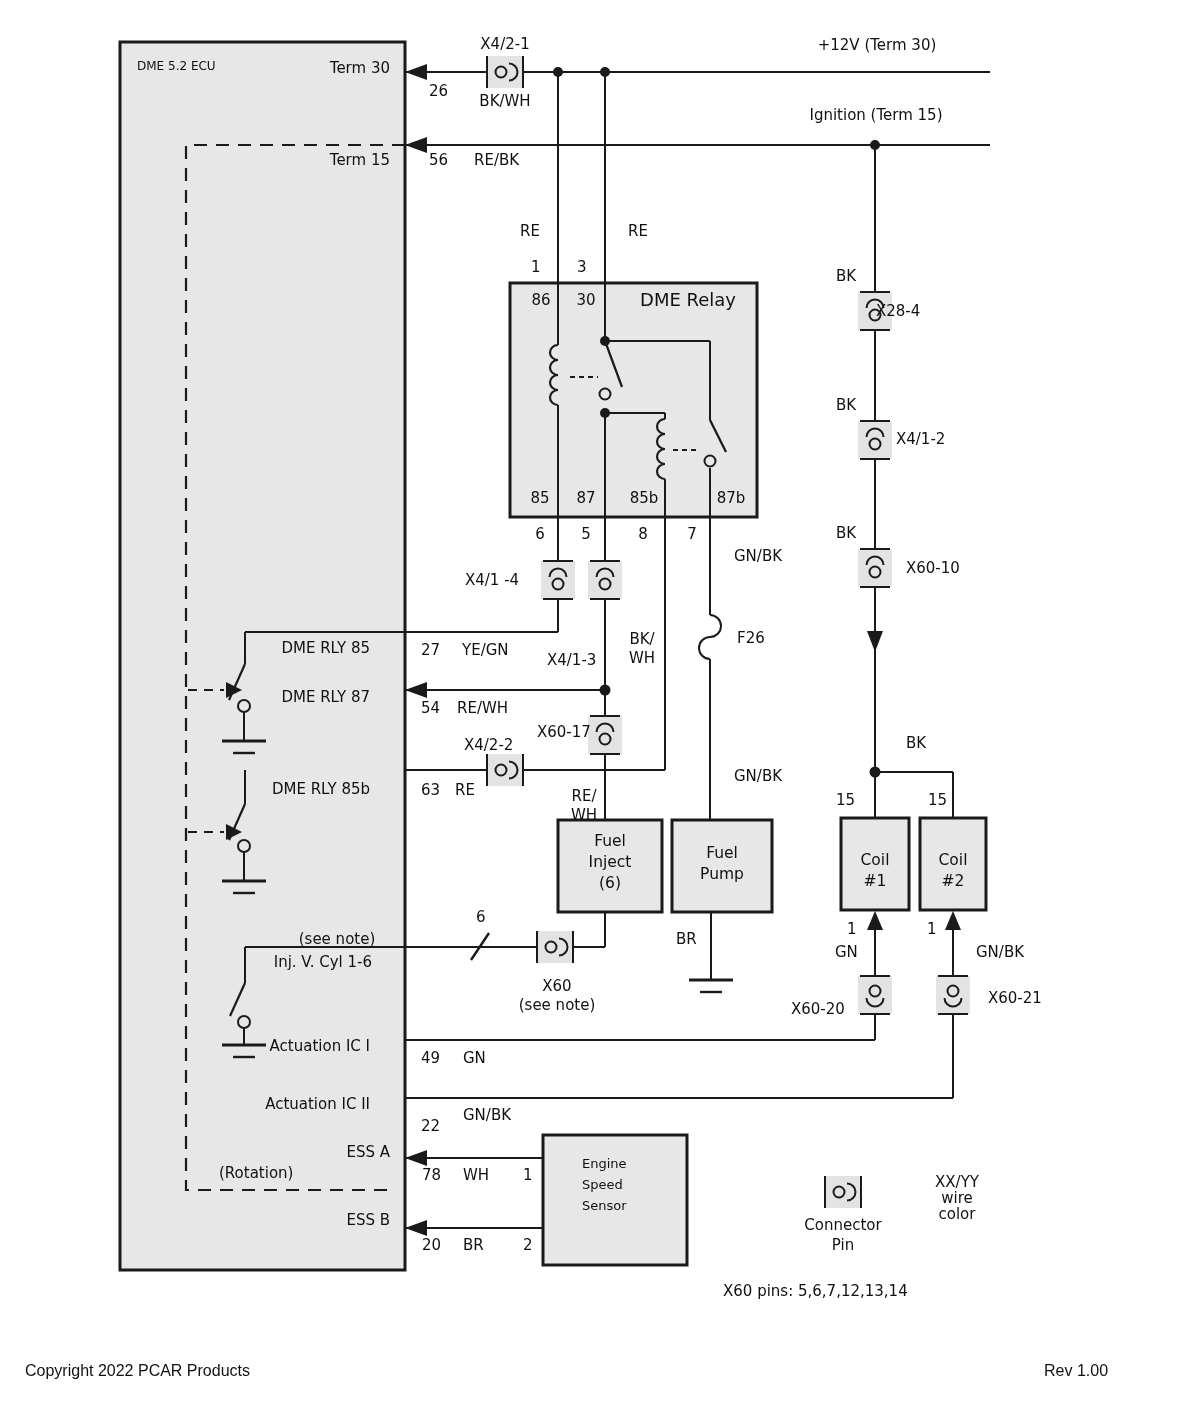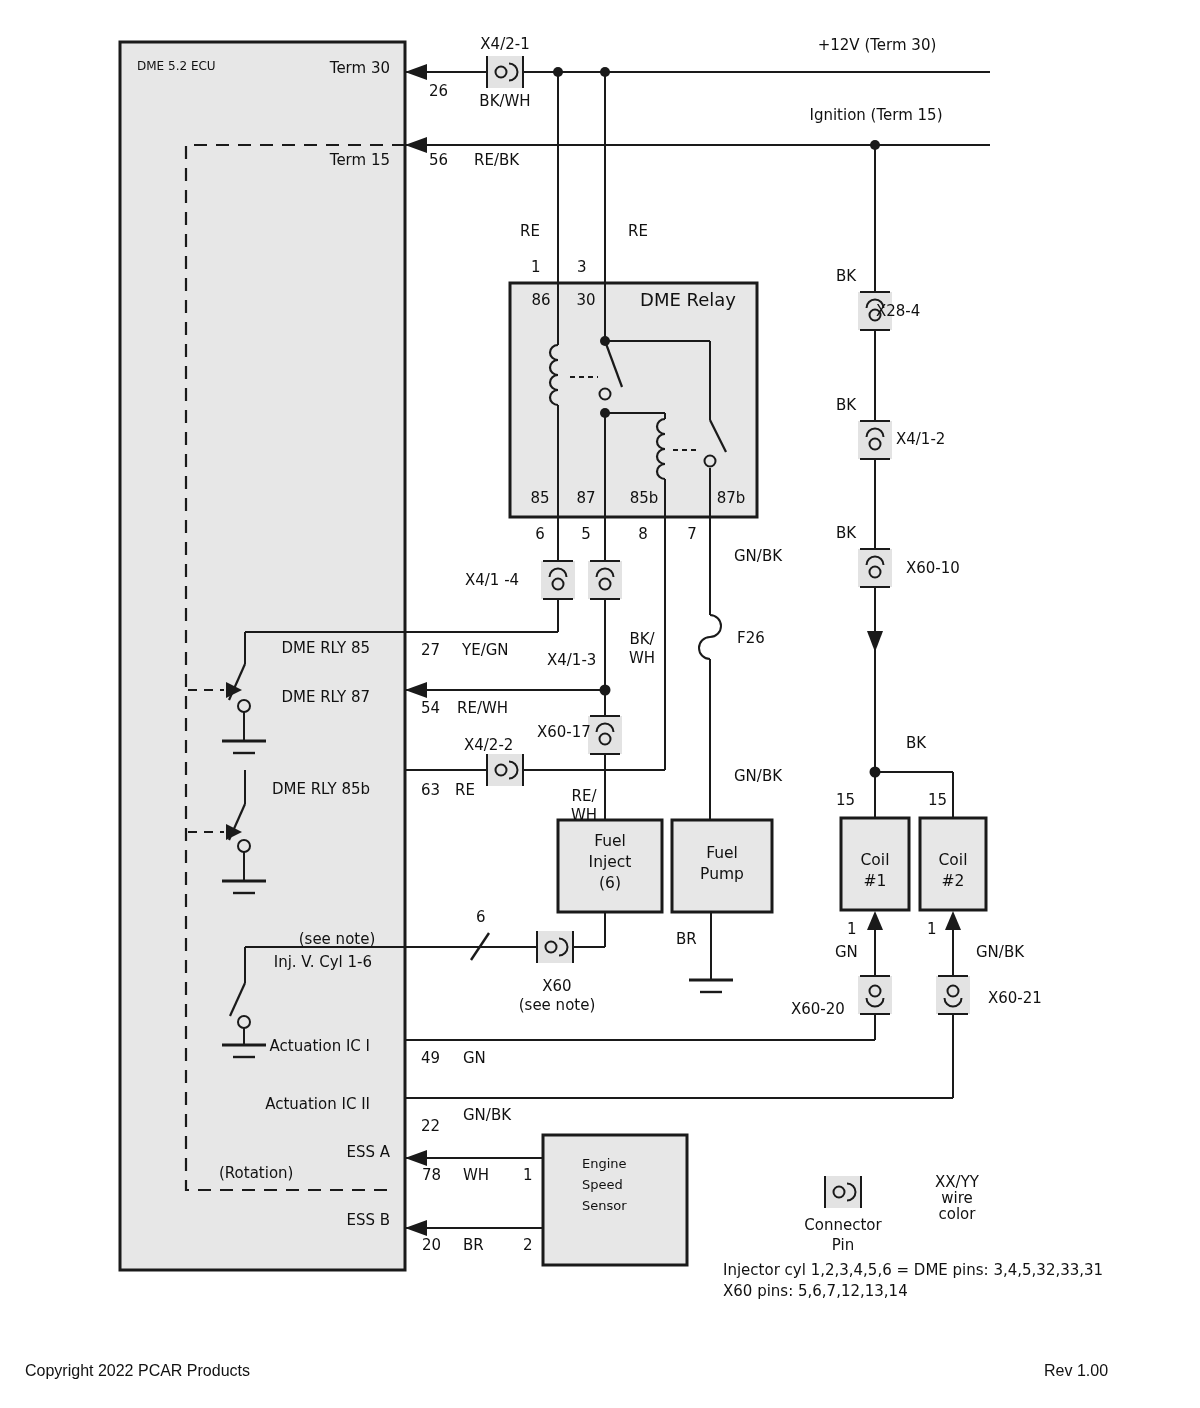--- a/index.html
+++ b/index.html
@@ -306,19 +306,18 @@
 #2</div>
 <div class="lbl" style="left:582px;top:1153px;line-height:21px;font-size:13px;">Engine
 Speed
 Sensor</div>
 
 <div class="lbl c" style="left:843px;top:1215px;line-height:20px;">Connector
 Pin</div>
 <div class="lbl c" style="left:957px;top:1174px;line-height:16px;">XX/YY
 wire
 color</div>
-<div class="lbl" style="left:723px;top:1261px;">Injector cyl 1,2,3,4,5,6 = DME pins: 3,4,5,32,33,31</div>
 <div class="lbl" style="left:723px;top:1282px;">X60 pins: 5,6,7,12,13,14</div>
 
 <div class="lbl foot" style="left:25px;top:1361px;">Copyright 2022 PCAR Products</div>
 <div class="lbl foot" style="left:1044px;top:1361px;">Rev 1.00</div>
 
 </div>
 
 </body></html>

